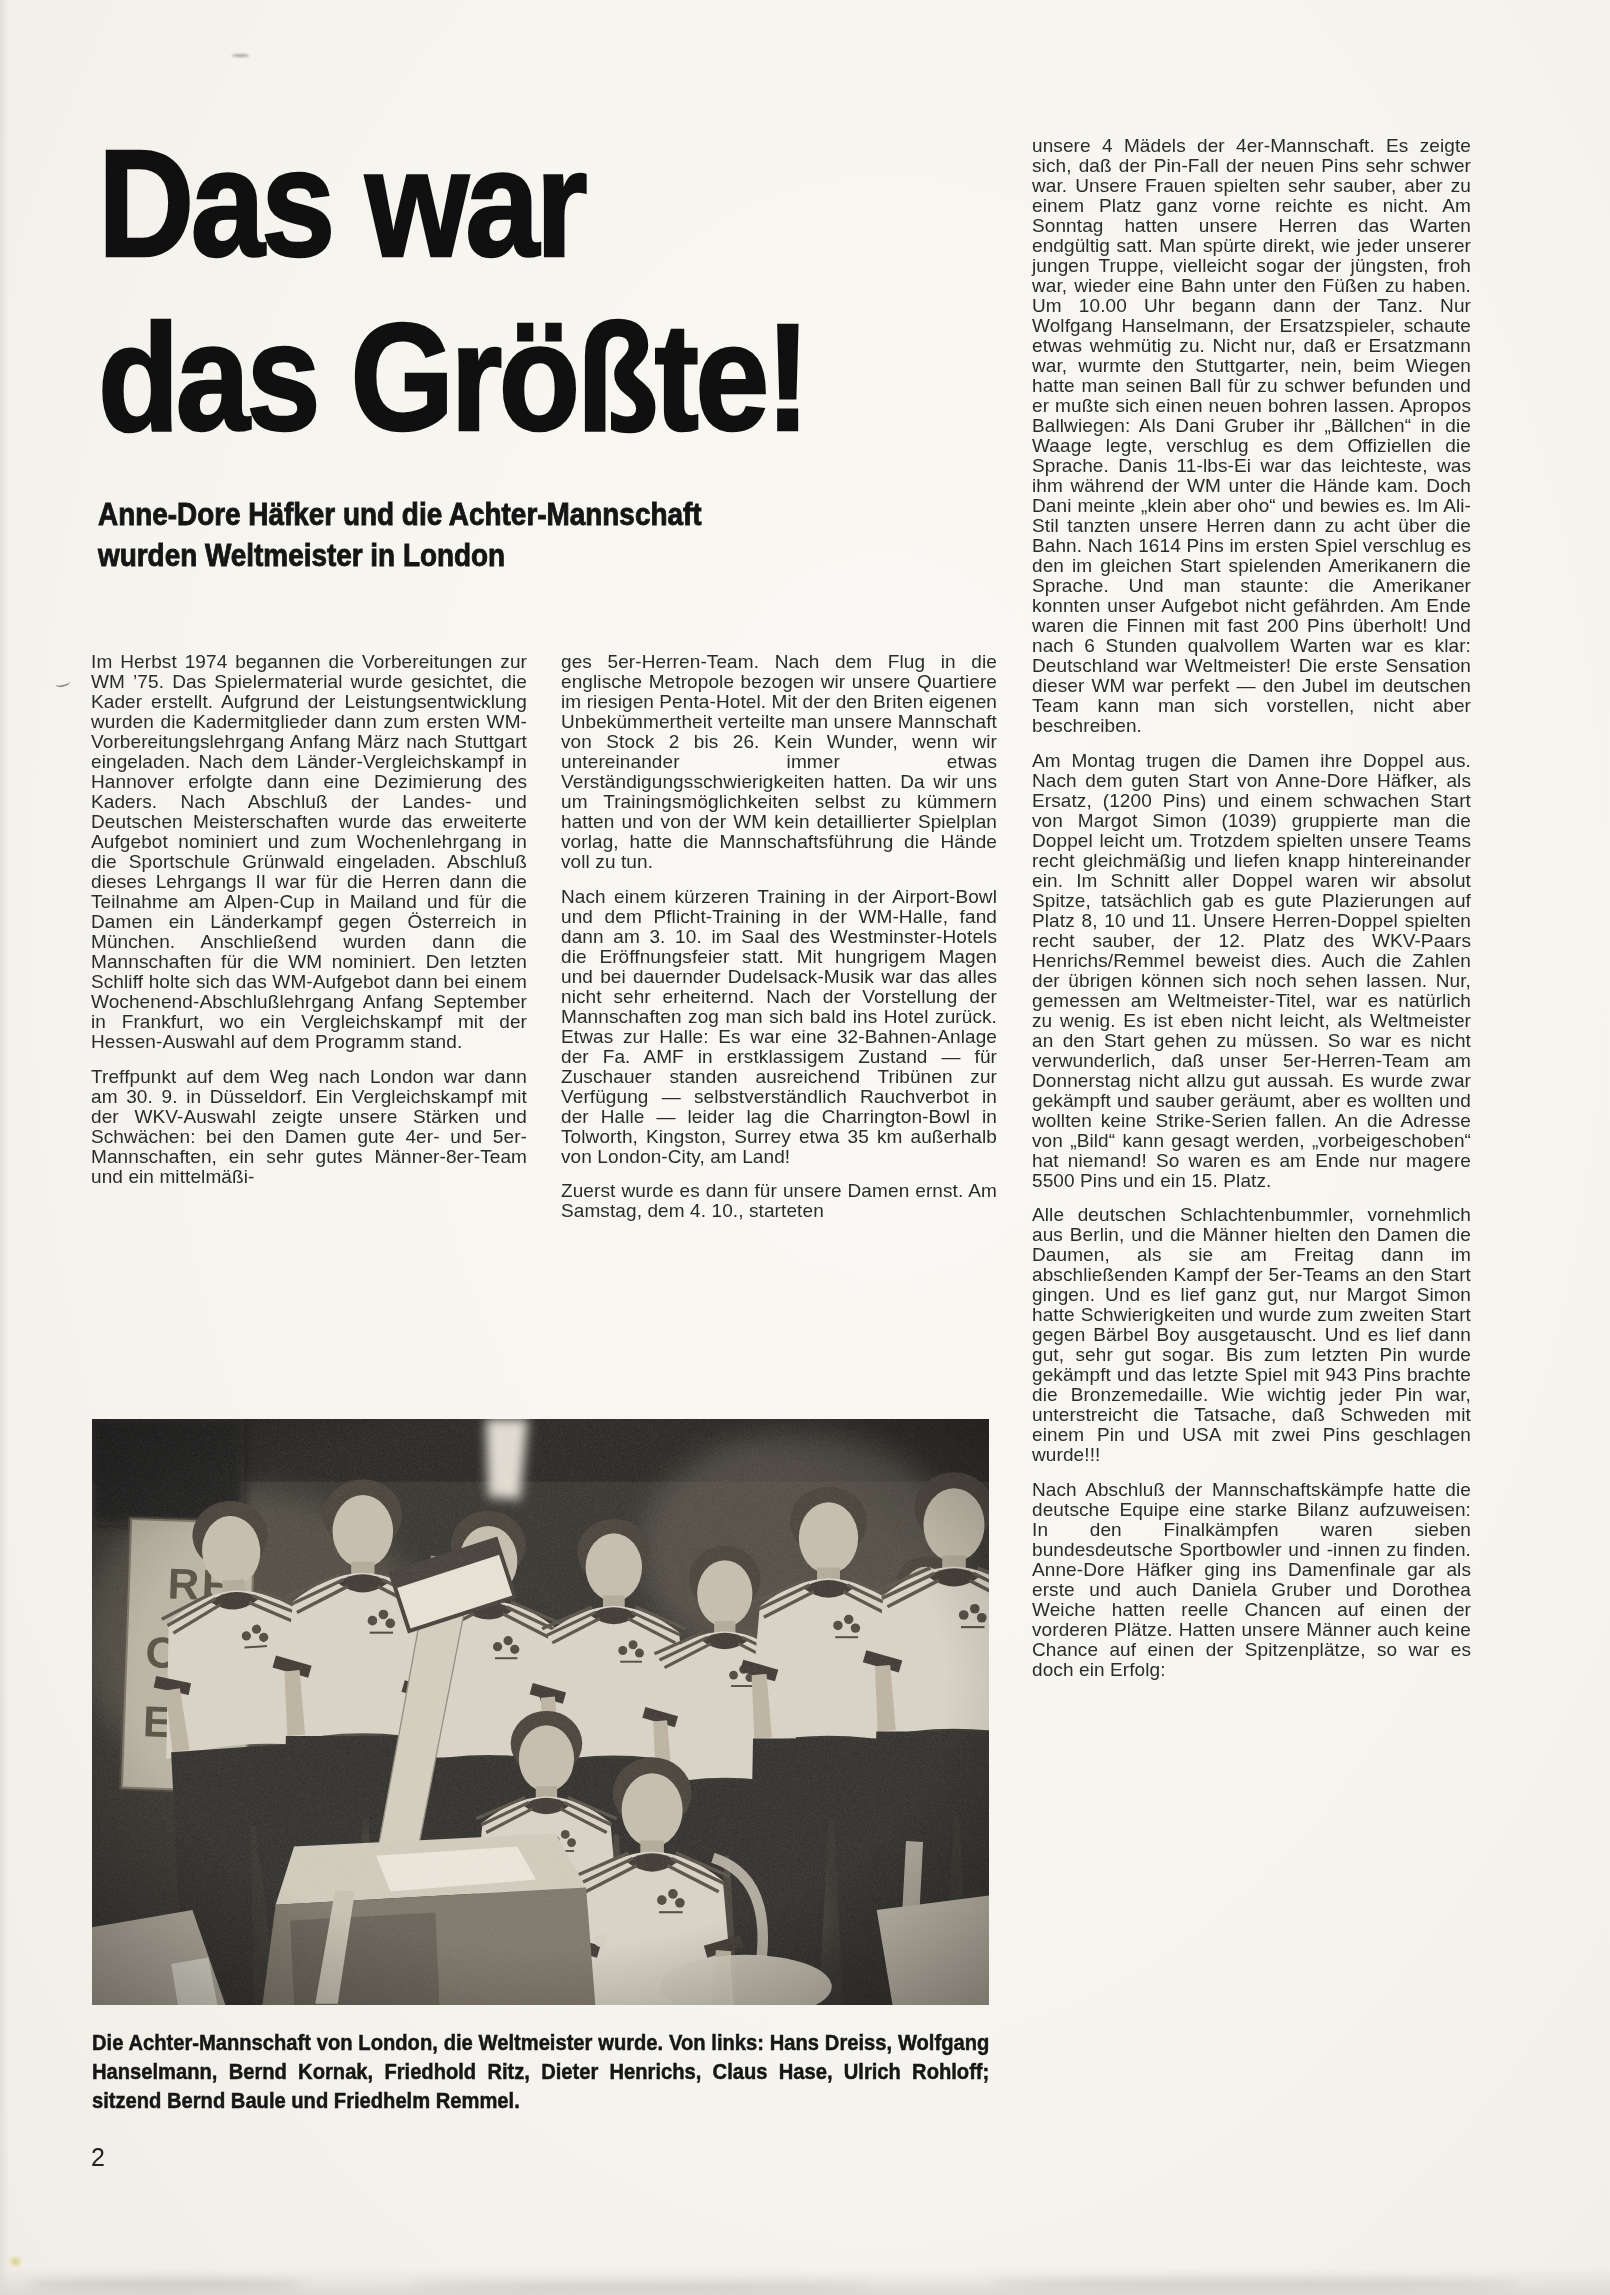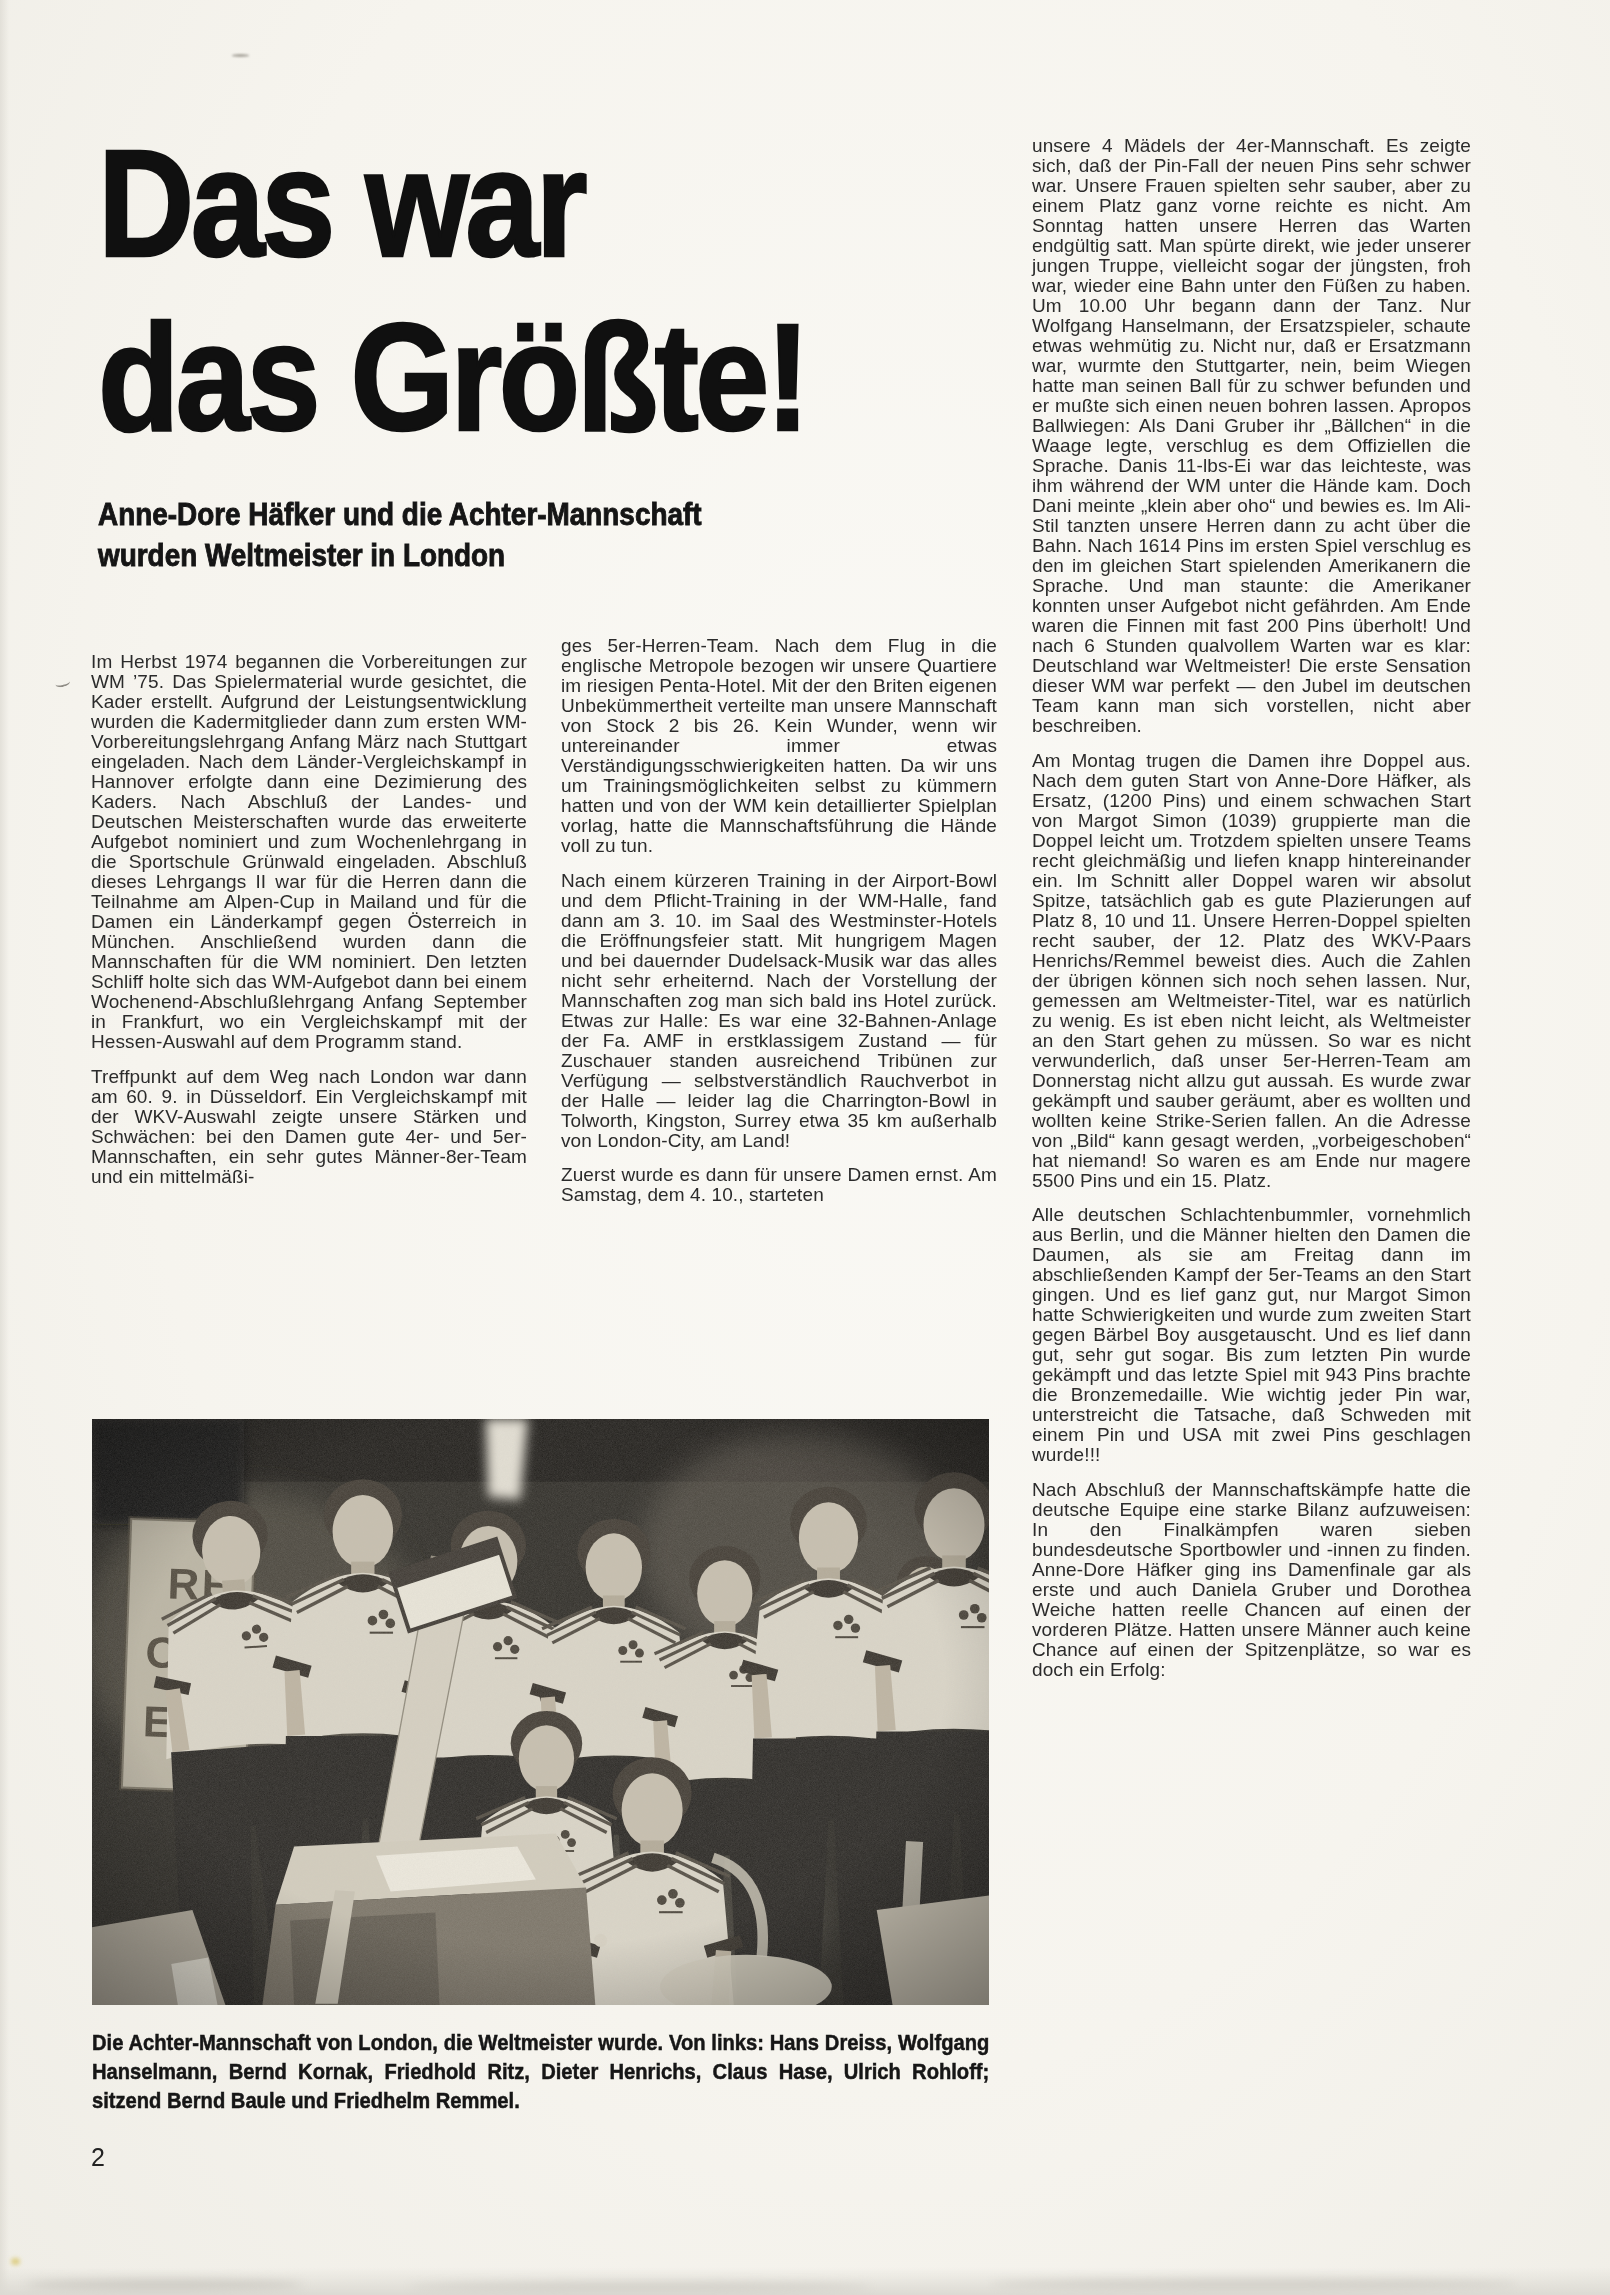--- a/index.html
+++ b/index.html
@@ -32,21 +32,21 @@
   .bodycol{
     position:absolute;width:436px;
     font-size:19px;line-height:20px;
     text-align:justify;color:#2b2b2b;
     letter-spacing:0.1px;
     overflow-wrap:break-word;
     hyphens:auto;
   }
   .bodycol p{margin:0 0 14.5px 0;}
   #col1{left:91px;top:652px;}
-  #col2{left:561px;top:636px;}
+  #col2{left:561px;top:652px;}
   #col3{left:1032px;top:136px;width:439px;}
   
   .photo{
     position:absolute;left:92px;top:1419px;width:897px;height:586px;
     background:#26241f;
   }
   .photo svg{display:block;width:100%;height:100%;}
   .caption{
     position:absolute;left:92px;top:2028px;width:997px;
     font-weight:700;font-size:22.4px;line-height:29px;
@@ -84,21 +84,21 @@
     <div>das Größte!</div>
   </div>
 
   <div class="subheadline">
     <div>Anne-Dore Häfker und die Achter-Mannschaft</div>
     <div>wurden Weltmeister in London</div>
   </div>
 
   <div class="bodycol" id="col1">
     <p>Im Herbst 1974 begannen die Vorbereitungen zur WM ’75. Das Spielermaterial wurde gesichtet, die Kader erstellt. Aufgrund der Leistungsentwicklung wurden die Kadermitglieder dann zum ersten WM-Vorbereitungslehrgang Anfang März nach Stuttgart eingeladen. Nach dem Länder-Vergleichskampf in Hannover erfolgte dann eine Dezimierung des Kaders. Nach Abschluß der Landes- und Deutschen Meisterschaften wurde das erweiterte Aufgebot nominiert und zum Wochenlehrgang in die Sportschule Grünwald eingeladen. Abschluß dieses Lehrgangs II war für die Herren dann die Teilnahme am Alpen-Cup in Mailand und für die Damen ein Länderkampf gegen Österreich in München. Anschließend wurden dann die Mannschaften für die WM nominiert. Den letzten Schliff holte sich das WM-Aufgebot dann bei einem Wochenend-Abschlußlehrgang Anfang September in Frankfurt, wo ein Vergleichskampf mit der Hessen-Auswahl auf dem Programm stand.</p>
-    <p>Treffpunkt auf dem Weg nach London war dann am 60. 9. in Düsseldorf. Ein Vergleichskampf mit der WKV-Auswahl zeigte unsere Stärken und Schwächen: bei den Damen gute 4er- und 5er-Mannschaften, ein sehr gutes Männer-8er-Team und ein mittelmäßi-</p>
+    <p>Treffpunkt auf dem Weg nach London war dann am 30. 9. in Düsseldorf. Ein Vergleichskampf mit der WKV-Auswahl zeigte unsere Stärken und Schwächen: bei den Damen gute 4er- und 5er-Mannschaften, ein sehr gutes Männer-8er-Team und ein mittelmäßi-</p>
   </div>
   <div class="bodycol" id="col2">
     <p>ges 5er-Herren-Team. Nach dem Flug in die englische Metropole bezogen wir unsere Quartiere im riesigen Penta-Hotel. Mit der den Briten eigenen Unbekümmertheit verteilte man unsere Mannschaft von Stock 2 bis 26. Kein Wunder, wenn wir untereinander immer etwas Verständigungsschwierigkeiten hatten. Da wir uns um Trainingsmöglichkeiten selbst zu kümmern hatten und von der WM kein detaillierter Spielplan vorlag, hatte die Mannschaftsführung die Hände voll zu tun.</p>
     <p>Nach einem kürzeren Training in der Airport-Bowl und dem Pflicht-Training in der WM-Halle, fand dann am 3. 10. im Saal des Westminster-Hotels die Eröffnungsfeier statt. Mit hungrigem Magen und bei dauernder Dudelsack-Musik war das alles nicht sehr erheiternd. Nach der Vorstellung der Mannschaften zog man sich bald ins Hotel zurück. Etwas zur Halle: Es war eine 32-Bahnen-Anlage der Fa. AMF in erstklassigem Zustand — für Zuschauer standen ausreichend Tribünen zur Verfügung — selbstverständlich Rauchverbot in der Halle — leider lag die Charrington-Bowl in Tolworth, Kingston, Surrey etwa 35 km außerhalb von London-City, am Land!</p>
     <p>Zuerst wurde es dann für unsere Damen ernst. Am Samstag, dem 4. 10., starteten</p>
   </div>
   <div class="bodycol" id="col3">
     <p>unsere 4 Mädels der 4er-Mannschaft. Es zeigte sich, daß der Pin-Fall der neuen Pins sehr schwer war. Unsere Frauen spielten sehr sauber, aber zu einem Platz ganz vorne reichte es nicht. Am Sonntag hatten unsere Herren das Warten endgültig satt. Man spürte direkt, wie jeder unserer jungen Truppe, vielleicht sogar der jüngsten, froh war, wieder eine Bahn unter den Füßen zu haben. Um 10.00 Uhr begann dann der Tanz. Nur Wolfgang Hanselmann, der Ersatzspieler, schaute etwas wehmütig zu. Nicht nur, daß er Ersatzmann war, wurmte den Stuttgarter, nein, beim Wiegen hatte man seinen Ball für zu schwer befunden und er mußte sich einen neuen bohren lassen. Apropos Ballwiegen: Als Dani Gruber ihr „Bällchen“ in die Waage legte, verschlug es dem Offiziellen die Sprache. Danis 11-lbs-Ei war das leichteste, was ihm während der WM unter die Hände kam. Doch Dani meinte „klein aber oho“ und bewies es. Im Ali-Stil tanzten unsere Herren dann zu acht über die Bahn. Nach 1614 Pins im ersten Spiel verschlug es den im gleichen Start spielenden Amerikanern die Sprache. Und man staunte: die Amerikaner konnten unser Aufgebot nicht gefährden. Am Ende waren die Finnen mit fast 200 Pins überholt! Und nach 6 Stunden qualvollem Warten war es klar: Deutschland war Weltmeister! Die erste Sensation dieser WM war perfekt — den Jubel im deutschen Team kann man sich vorstellen, nicht aber beschreiben.</p>
     <p>Am Montag trugen die Damen ihre Doppel aus. Nach dem guten Start von Anne-Dore Häfker, als Ersatz, (1200 Pins) und einem schwachen Start von Margot Simon (1039) gruppierte man die Doppel leicht um. Trotzdem spielten unsere Teams recht gleichmäßig und liefen knapp hintereinander ein. Im Schnitt aller Doppel waren wir absolut Spitze, tatsächlich gab es gute Plazierungen auf Platz 8, 10 und 11. Unsere Herren-Doppel spielten recht sauber, der 12. Platz des WKV-Paars Henrichs/Remmel beweist dies. Auch die Zahlen der übrigen können sich noch sehen lassen. Nur, gemessen am Weltmeister-Titel, war es natürlich zu wenig. Es ist eben nicht leicht, als Weltmeister an den Start gehen zu müssen. So war es nicht verwunderlich, daß unser 5er-Herren-Team am Donnerstag nicht allzu gut aussah. Es wurde zwar gekämpft und sauber geräumt, aber es wollten und wollten keine Strike-Serien fallen. An die Adresse von „Bild“ kann gesagt werden, „vorbeigeschoben“ hat niemand! So waren es am Ende nur magere 5500 Pins und ein 15. Platz.</p>
     <p>Alle deutschen Schlachtenbummler, vornehmlich aus Berlin, und die Männer hielten den Damen die Daumen, als sie am Freitag dann im abschließenden Kampf der 5er-Teams an den Start gingen. Und es lief ganz gut, nur Margot Simon hatte Schwierigkeiten und wurde zum zweiten Start gegen Bärbel Boy ausgetauscht. Und es lief dann gut, sehr gut sogar. Bis zum letzten Pin wurde gekämpft und das letzte Spiel mit 943 Pins brachte die Bronzemedaille. Wie wichtig jeder Pin war, unterstreicht die Tatsache, daß Schweden mit einem Pin und USA mit zwei Pins geschlagen wurde!!!</p>

